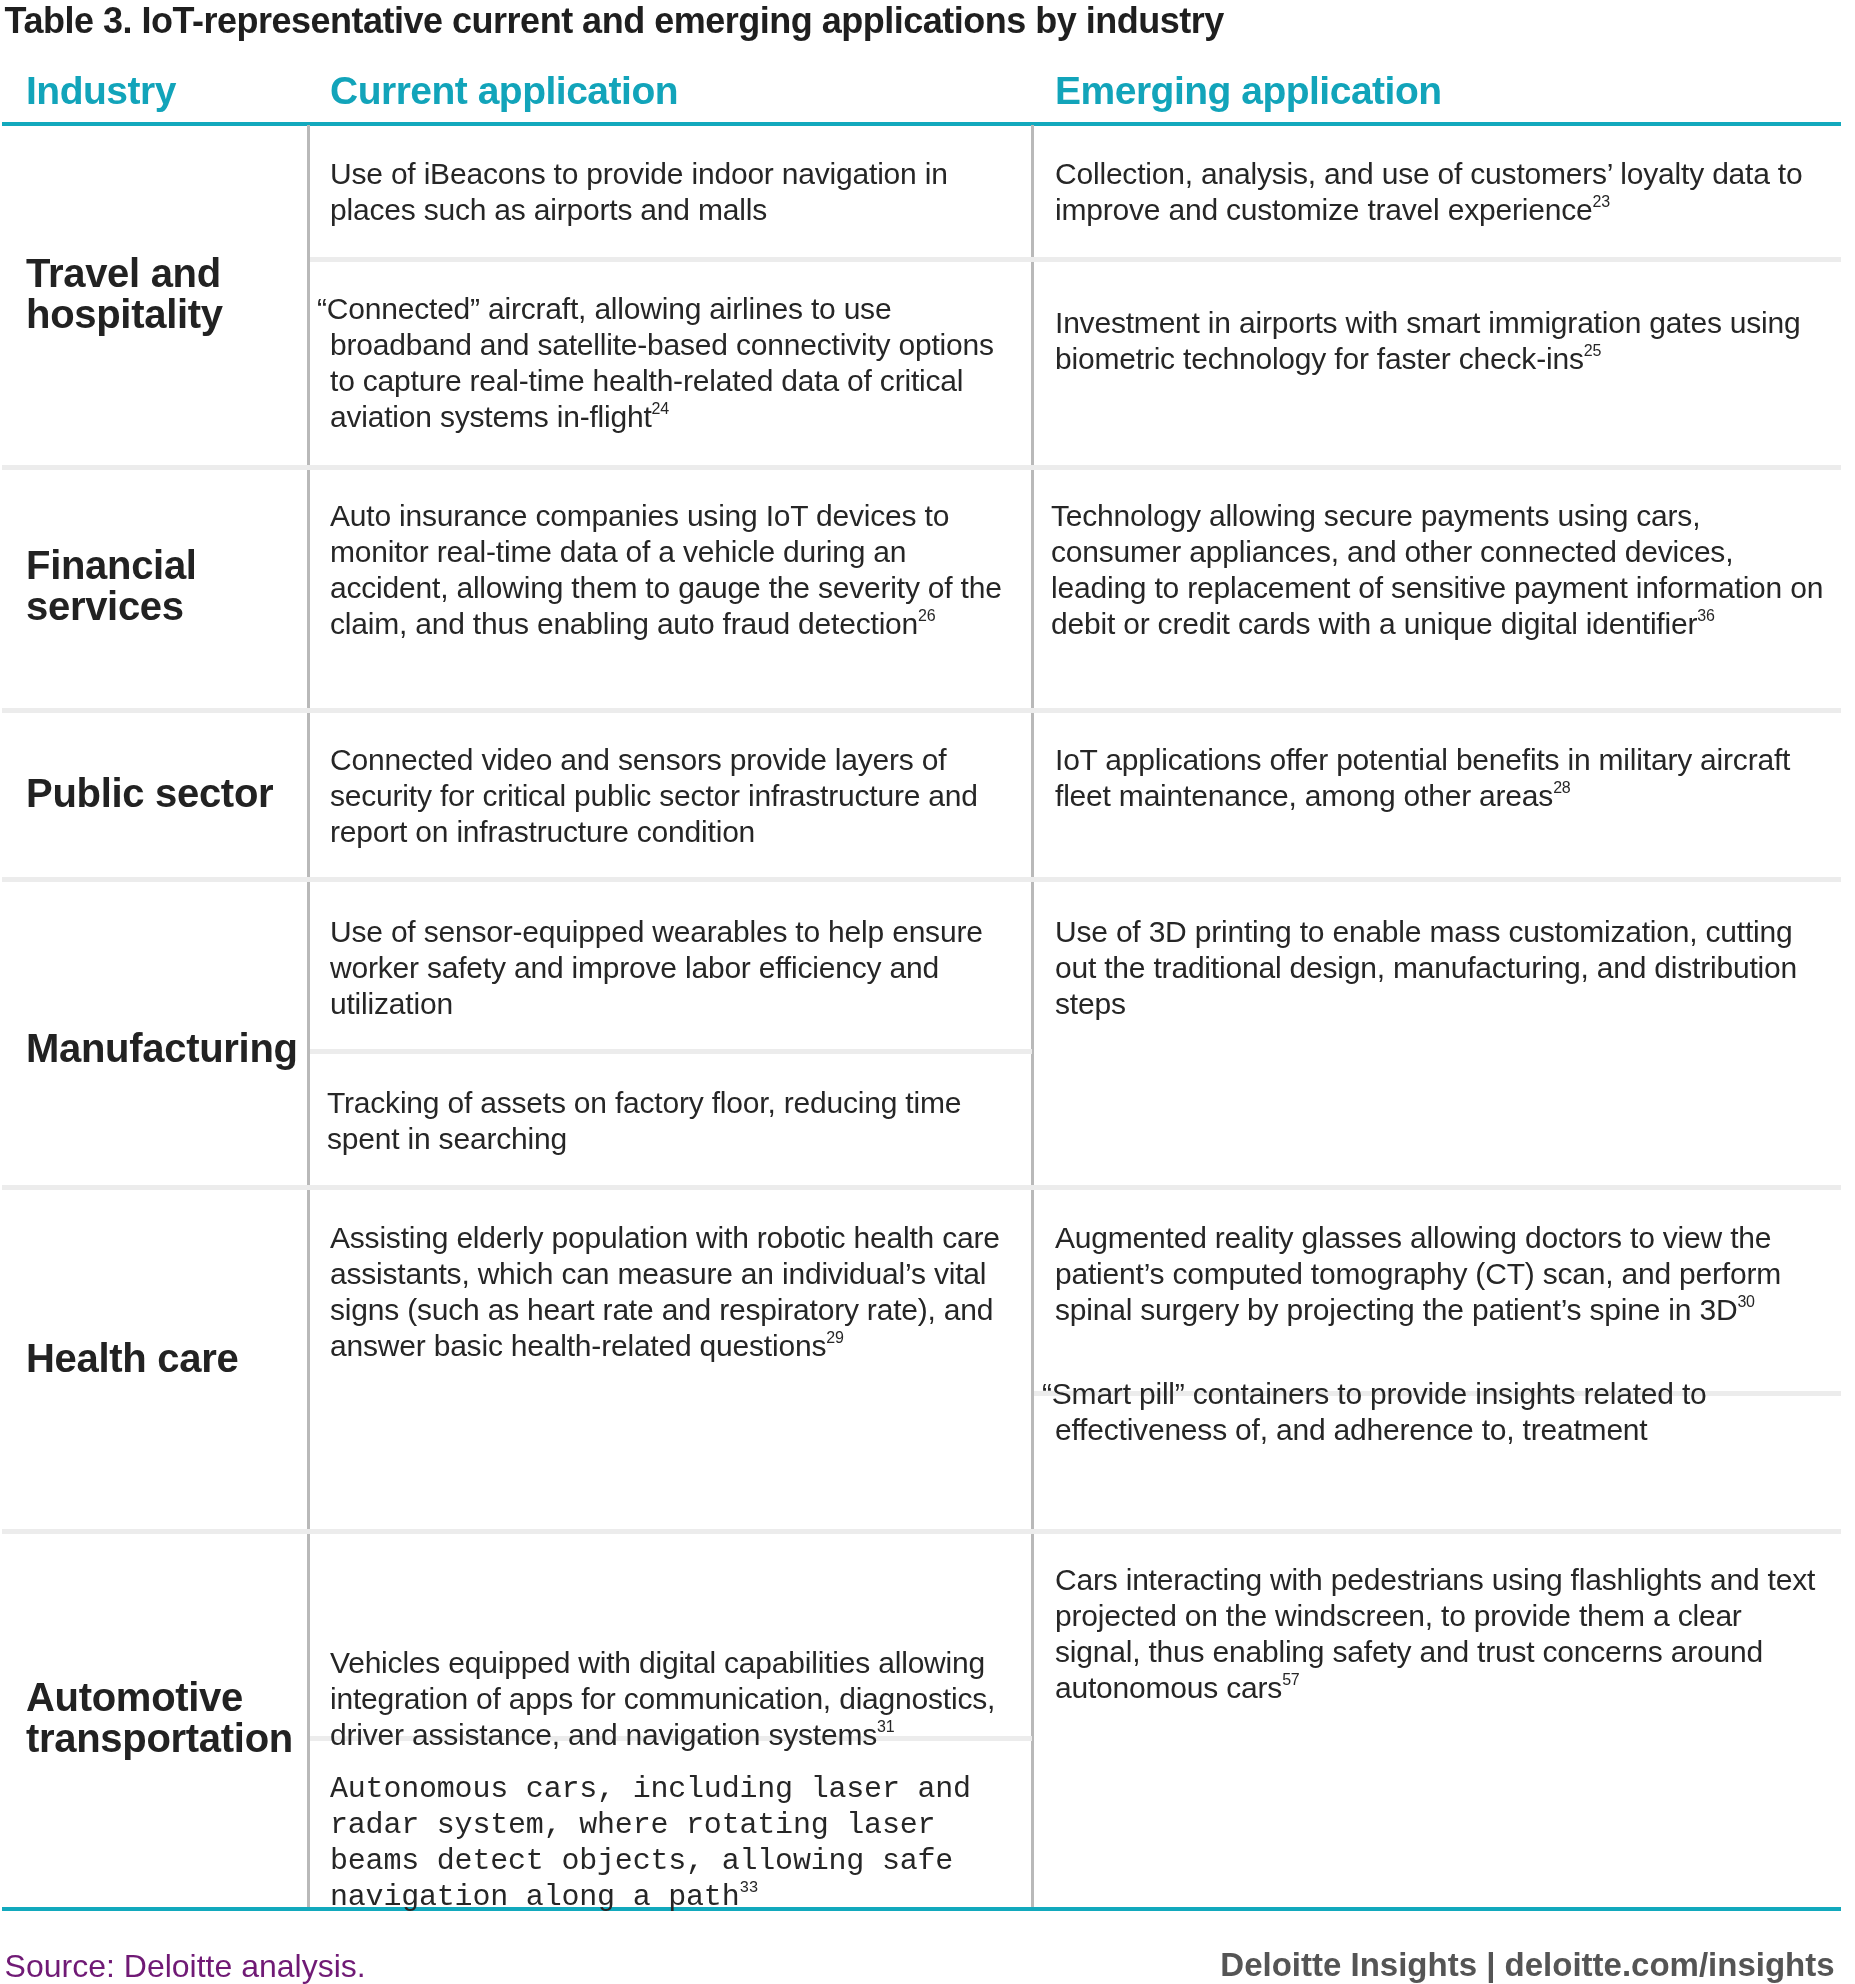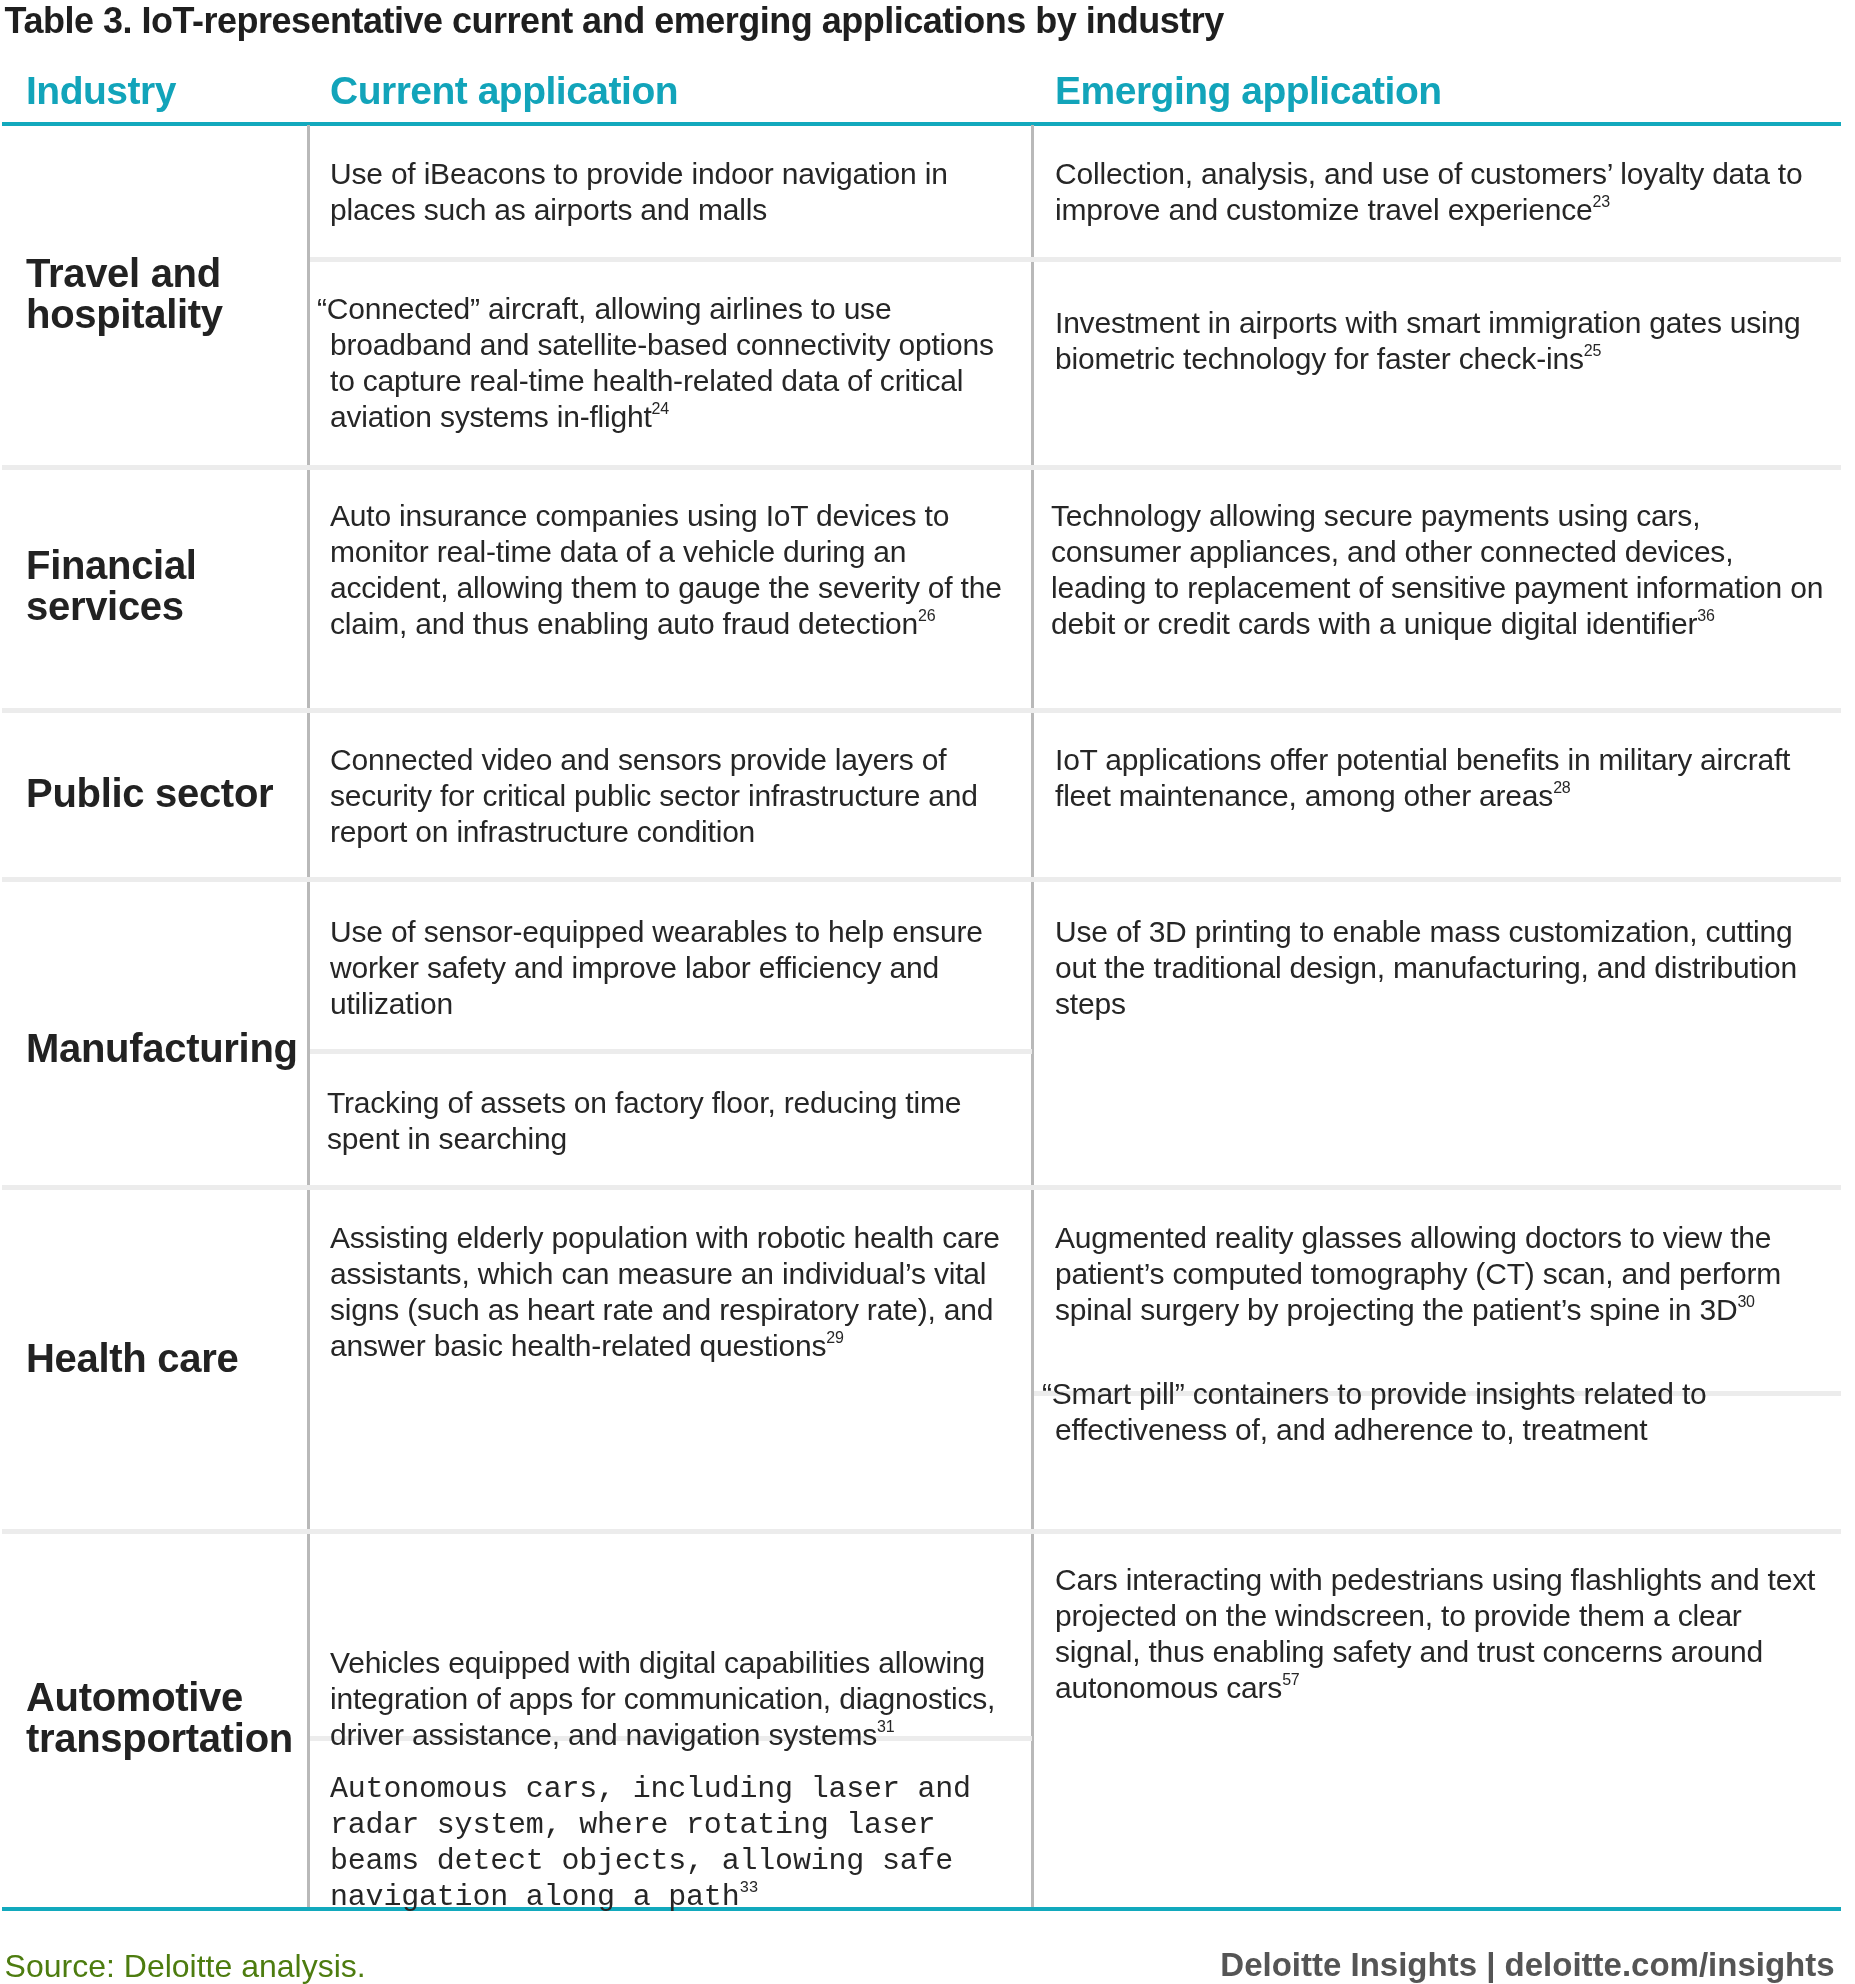--- a/index.html
+++ b/index.html
@@ -13,21 +13,21 @@
   .vline { position: absolute; width: 2.8px; background: #b9b9b9; }
   .hsep { position: absolute; height: 4.6px; background: #ececec; }
   .industry { position: absolute; left: 26px; font-size: 40px; font-weight: bold; color: #222222;
               line-height: 41px; letter-spacing: -0.3px; }
   .cell { position: absolute; font-size: 30px; line-height: 36px; color: #262626;
           letter-spacing: -0.2px; }
   .c2 { left: 330px; width: 686px; }
   .c3 { left: 1055px; width: 779px; }
   .hang { text-indent: -13px; }
   sup { font-size: 16px; vertical-align: 13px; line-height: 0; }
-  .footer-left { position: absolute; left: 4.6px; top: 1948px; font-size: 32px; color: #4d7c0f; }
+  .footer-left { position: absolute; left: 4.6px; top: 1948px; font-size: 32px; color: #701a75; }
   .footer-right { position: absolute; right: 20.4px; top: 1946px; font-size: 33px; font-weight: bold;
                   color: #555555; white-space: nowrap; }
 </style>
 </head>
 <body>
 
 <div class="title">Table 3. IoT-representative current and emerging applications by industry</div>
 
 <div class="hdr" style="left:26px;">Industry</div>
 <div class="hdr" style="left:330px;">Current application</div>

